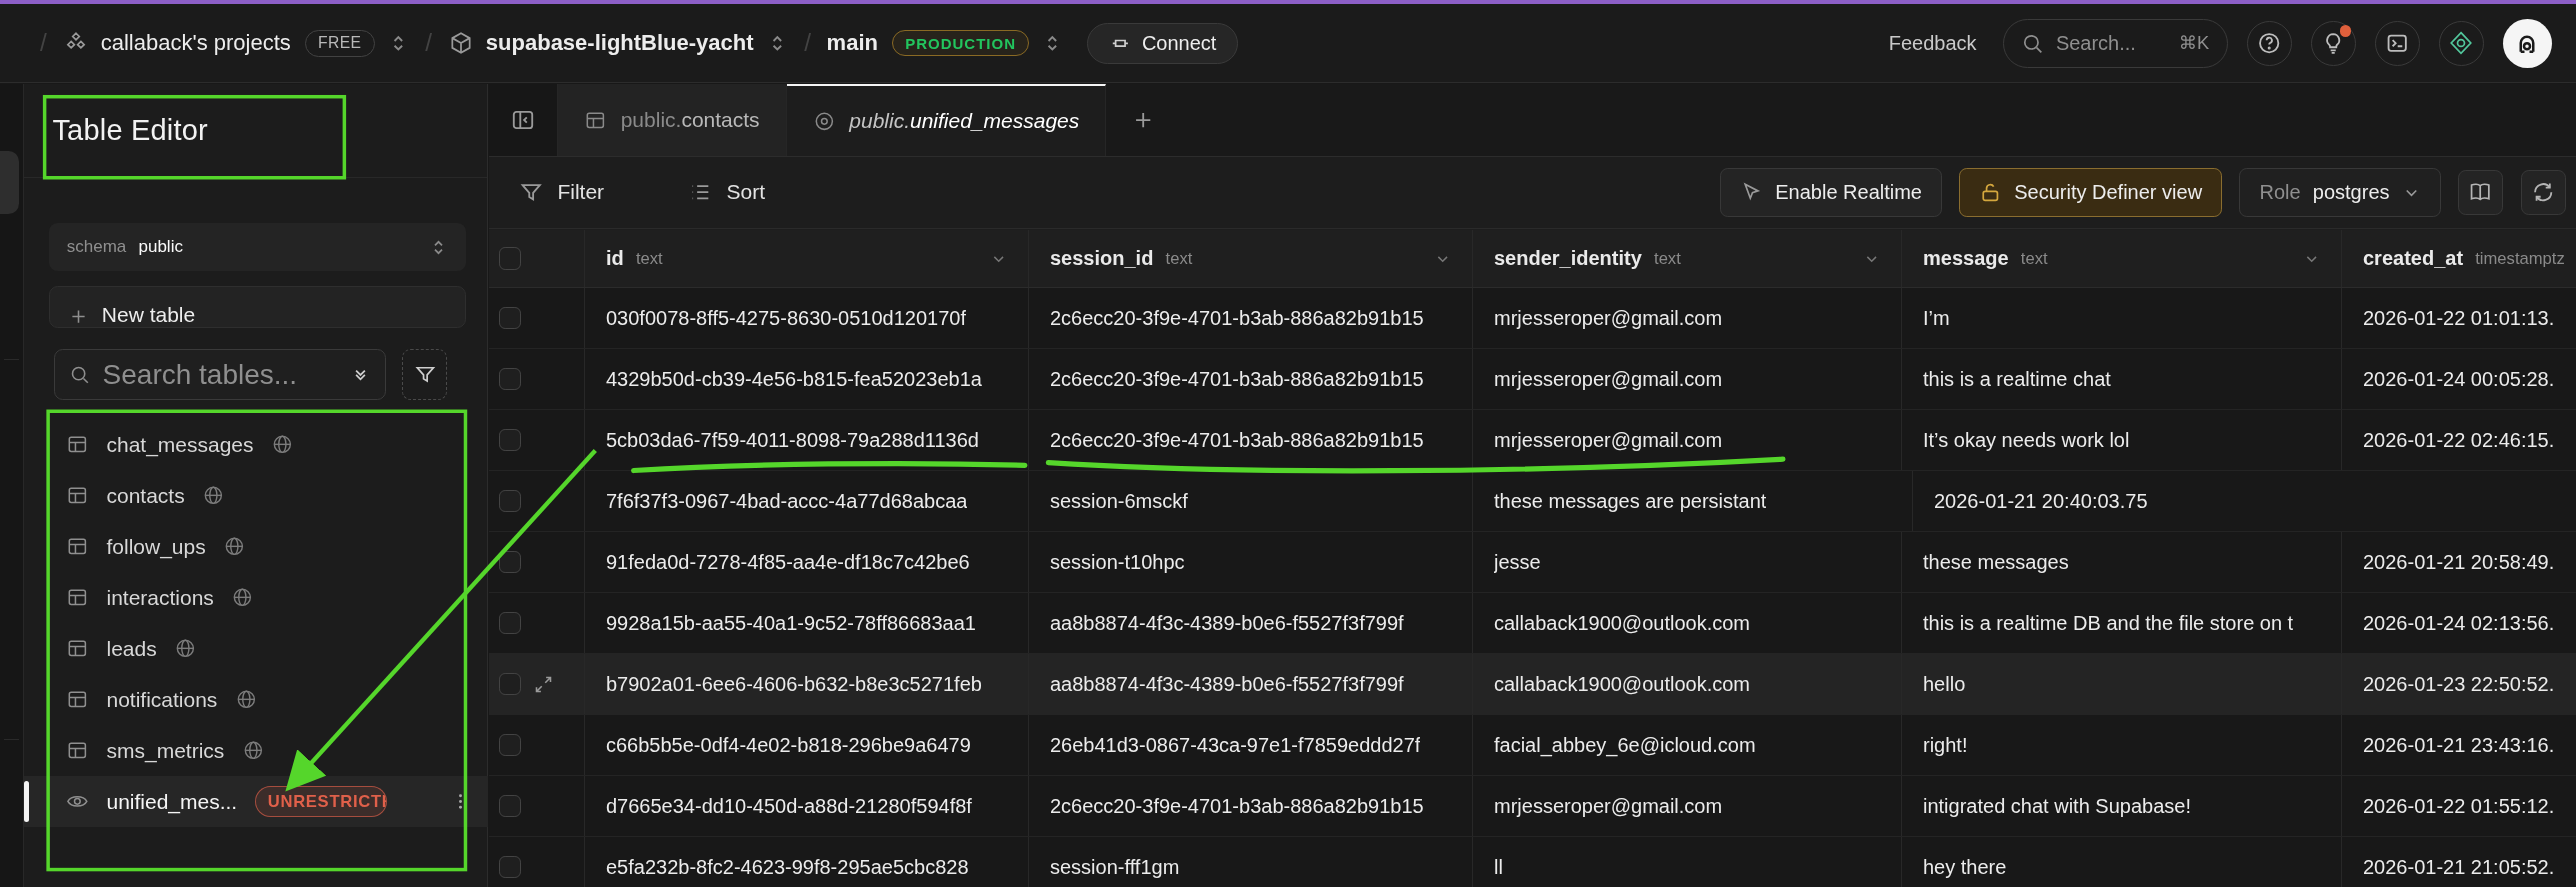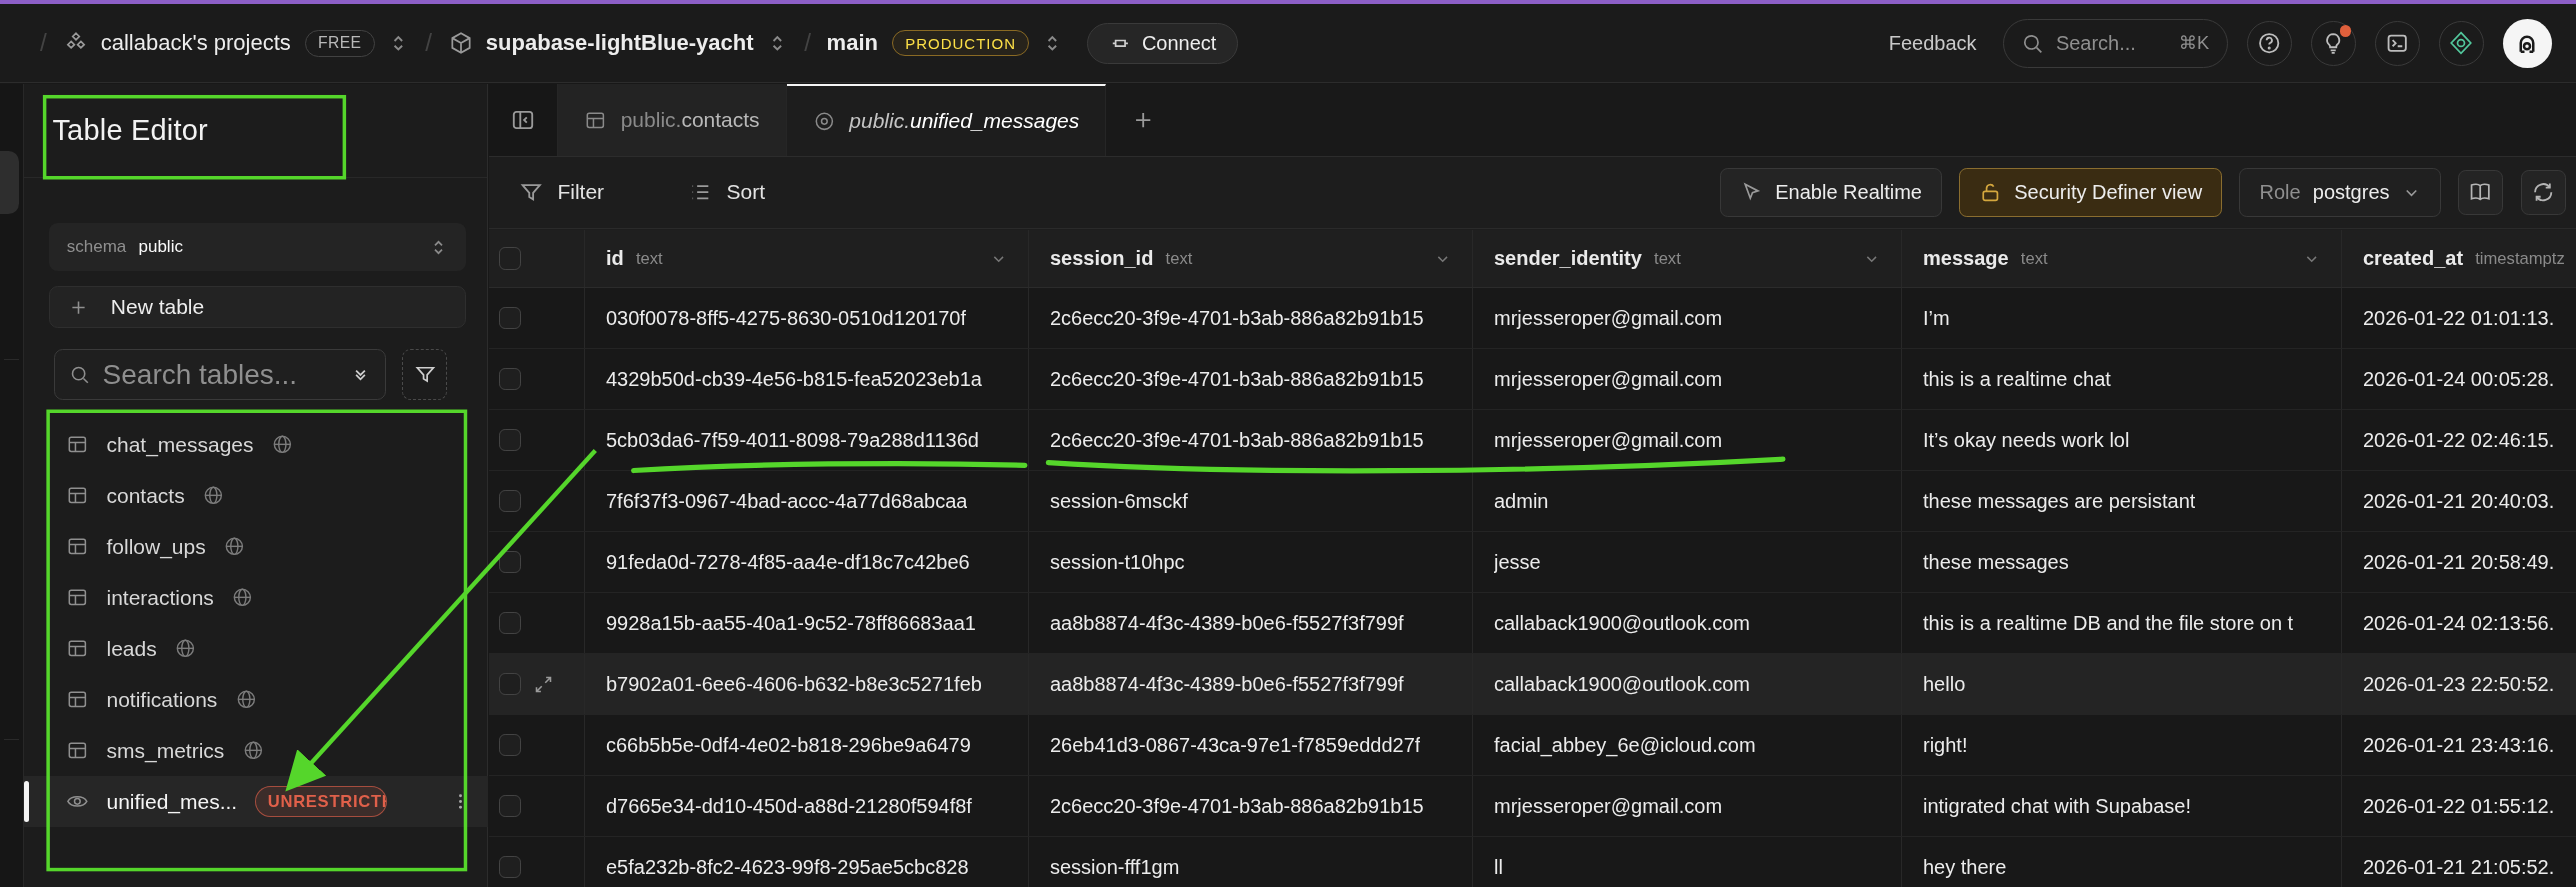--- a/index.html
+++ b/index.html
@@ -14,22 +14,22 @@
   #purple-strip { position:absolute; top:0; left:0; width:100%; height:4.4px; background:#8d5fc7; z-index:5; }
 
   
   #topbar { position:absolute; top:4.4px; left:0; width:100%; height:79px; background:#1b1b1b;
             border-bottom:0.9px solid #2c2c2c; display:flex; align-items:center; padding:0 24.4px; }
   .crumb-slash { color:#434343; font-size:24.4px; margin:0 15.7px; font-weight:300; }
   .crumb-text { color:#ededed; font-size:22px; white-space:nowrap; }
   .crumb-icon { color:#9a9a9a; margin-right:12.2px; }
   .pill-badge { display:inline-flex; align-items:center; border:1.3px solid #424242; color:#b9b9b9;
                 border-radius:871px; font-size:15.7px; padding:3.5px 12.2px; margin-left:14px; letter-spacing:0.4px; }
-  .badge-production { border-color:#8a6a24; color:#fde047; background:rgba(130,95,30,.12);
-                      font-size:15px; letter-spacing:1px; font-weight:400; }
+  .badge-production { border-color:#8a6a24; color:#22c55e; background:rgba(130,95,30,.12);
+                      font-size:15px; letter-spacing:1px; font-weight:700; }
   .updown { color:#8a8a8a; margin-left:12.2px; }
   #connect-btn { display:inline-flex; align-items:center; gap:10.5px; background:#262626; border:0.9px solid #3a3a3a;
                  border-radius:871px; padding:7.8px 21px; color:#ededed; font-size:20px; margin-left:22.7px; cursor:pointer; }
   #topbar-right { margin-left:auto; display:flex; align-items:center; gap:19px; }
   #feedback-link { color:#c9c9c9; font-size:20px; margin-right:7px; }
   #global-search { display:flex; align-items:center; gap:12.2px; border:0.9px solid #3a3a3a; border-radius:871px;
                    height:49px; padding:0 17.4px; width:225px; color:#8f8f8f; font-size:20px; }
   #global-search .kbd { margin-left:auto; color:#8f8f8f; font-size:18.3px; }
   .circ-btn { width:45px; height:45px; border:0.9px solid #3a3a3a; border-radius:50%; display:flex;
               align-items:center; justify-content:center; color:#bdbdbd; position:relative; cursor:pointer; }
@@ -45,21 +45,21 @@
   
   #sidebar { position:absolute; top:84px; left:24.4px; width:464px; height:803px; background:#1c1c1c; border-right:0.9px solid #2c2c2c; }
   #sidebar-header { height:94px; border-bottom:0.9px solid #282828; display:flex; align-items:center; padding:0 28px; }
   #sidebar-title { font-size:29px; font-weight:500; color:#f2f2f2; letter-spacing:0.2px; }
   #schema-select { position:absolute; top:139px; left:25px; width:417px; height:48px; background:#242424;
                    border-radius:8.7px; display:flex; align-items:center; padding:0 17.4px; gap:12.2px; font-size:17px; cursor:pointer; }
   #schema-select .lbl { color:#8f8f8f; }
   #schema-select .val { color:#fafafa; }
   #schema-select .updown { margin-left:auto; }
   #new-table-btn { position:absolute; top:202px; left:25px; width:417px; height:42px; background:#232323; border:0.9px solid #2e2e2e;
-                   border-radius:8.7px; display:flex; align-items:center; padding:0 17.4px; gap:22px; font-size:21px; color:#ededed; cursor:pointer; }
+                   border-radius:8.7px; display:flex; align-items:flex-end; padding:0 17.4px; gap:13px; font-size:21px; color:#ededed; cursor:pointer; }
   #new-table-btn .plus { color:#8f8f8f; }
   #table-search { position:absolute; top:265px; left:30px; width:332px; height:51px; border:0.9px solid #3a3a3a; background:#1f1f1f;
                   border-radius:8.7px; display:flex; align-items:center; padding:16px 14px; gap:12.2px; color:#8f8f8f; font-size:28px; }
   #table-search .dblchev { margin-left:auto; color:#cfcfcf; }
   #table-filter-btn { position:absolute; top:265px; left:378px; width:45px; height:51px; border:1.3px dashed #4a4a4a;
                       border-radius:8.7px; display:flex; align-items:center; justify-content:center; color:#cfcfcf; cursor:pointer; }
   #table-list { position:absolute; top:335px; left:0; width:464px; bottom:0; }
   .side-item { height:51px; display:flex; align-items:center; padding:0 17.4px 0 42px; gap:17.4px; font-size:21px;
                color:#d8d8d8; cursor:pointer; white-space:nowrap; }
   .side-item .t-icon { color:#8f8f8f; }
@@ -631,23 +631,20 @@
       <div class="grow">
         <div class="gc c-sel">
             <span class="checkbox"></span>
           </div>
         <div class="gc c-id">
             <span class="cellv">7f6f37f3-0967-4bad-accc-4a77d68abcaa</span>
           </div>
         <div class="gc c-session">
             <span class="cellv">session-6msckf</span>
           </div>
-        <div class="gc c-sender">
-            <span class="cellv">admin</span>
-          </div>
         <div class="gc c-message">
             <span class="cellv">these messages are persistant</span>
           </div>
         <div class="gc c-created">
             <span class="cellv">2026-01-21 20:40:03.75</span>
           </div>
       </div>
       <div class="grow">
         <div class="gc c-sel">
             <span class="checkbox"></span>

